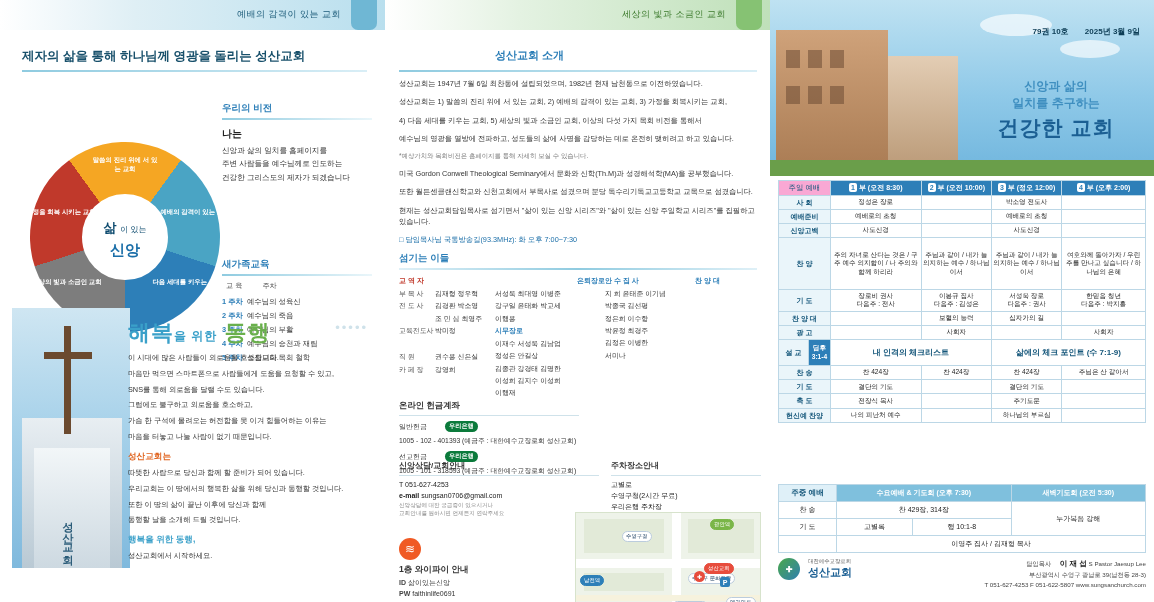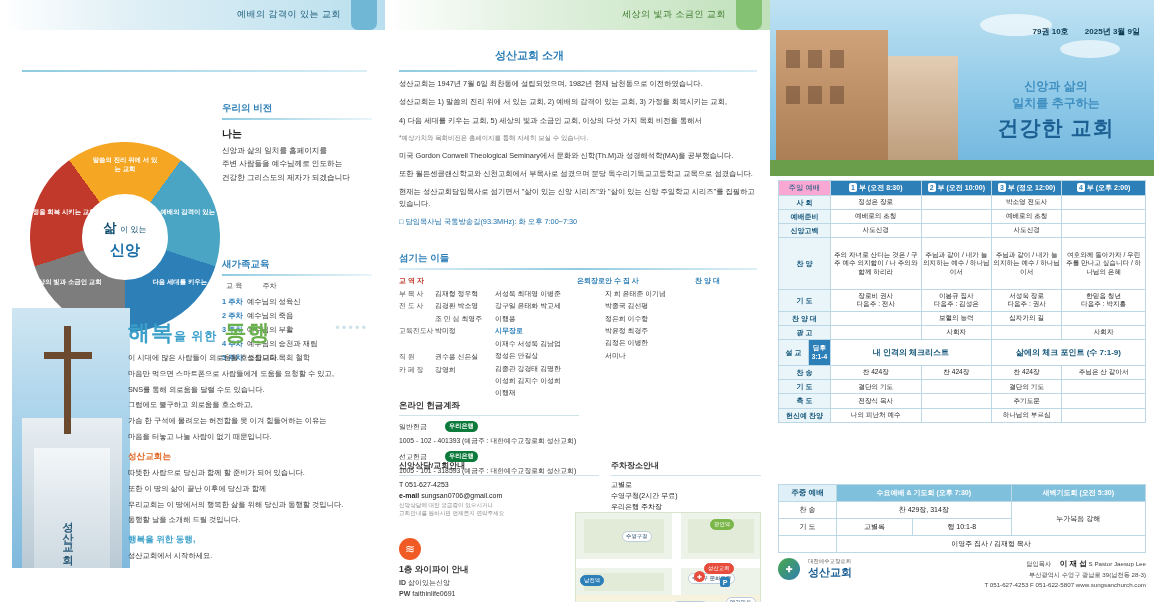--- a/index.html
+++ b/index.html
@@ -223,20 +223,21 @@
   <div class="band-left">
     <div class="txt">예배의 감격이 있는 교회</div>
     <div class="tab"></div>
   </div>
   <div class="band-mid">
     <div class="txt">세상의 빛과 소금인 교회</div>
     <div class="tab"></div>
   </div>
 
   <div class="p1">
+    <div class="p1-title">제자의 삶을 통해 하나님께 영광을 돌리는 성산교회</div>
     <div class="p1-rule"></div>
 
     <div class="wheel">
       <div class="ring"></div>
       <div class="hole">
         <div class="c1">
           <span>삶</span>
           <span style="font-size:8px;font-weight:normal">이 있는</span>
         </div>
         <div class="c2">신앙</div>
@@ -302,36 +303,37 @@
         <span>해복</span><span style="font-size:12px">을 위한</span> <span class="g">동행</span>
       </div>
       <p>이 시대에 많은 사람들이 외로움을 호소합니다.</p>
       <p>마음만 먹으면 스마트폰으로 사람들에게 도움을 요청할 수 있고,</p>
       <p>SNS를 통해 외로움을 달랠 수도 있습니다.</p>
       <p>그럼에도 불구하고 외로움을 호소하고,</p>
       <p>가슴 한 구석에 몰려오는 허전함을 못 이겨 힘들어하는 이유는</p>
       <p>마음을 터놓고 나눌 사람이 없기 때문입니다.</p>
       <div class="sec">성산교회는</div>
       <p>따뜻한 사람으로 당신과 함께 할 준비가 되어 있습니다.</p>
+      <p>우리교회는 이 땅에서의 행복한 삶을 위해 당신과 동행할 것입니다.</p>
       <p>또한 이 땅의 삶이 끝난 이후에 당신과 함께</p>
-      <p>우리교회는 이 땅에서의 행복한 삶을 위해 당신과 동행할 것입니다.</p>
       <p>동행할 날을 소개해 드릴 것입니다.</p>
       <div class="sec2">행복을 위한 동행,</div>
       <p>성산교회에서 시작하세요.</p>
     </div>
   </div>
 
   <div class="p2">
     <div class="p2-title">성산교회 소개</div>
     <div class="p2-rule"></div>
 
     <div class="intro">
       <p>성산교회는 1947년 7월 6일 최찬동에 설립되었으며, 1982년 현재 남천동으로 이전하였습니다.</p>
       <p>성산교회는 1) 말씀의 진리 위에 서 있는 교회, 2) 예배의 감격이 있는 교회, 3) 가정을 회복시키는 교회,</p>
       <p>4) 다음 세대를 키우는 교회, 5) 세상의 빛과 소금인 교회, 이상의 다섯 가지 목회 비전을 통해서</p>
+      <p>예수님의 영광을 열방에 전파하고, 성도들의 삶에 사명을 감당하는 데로 온전히 맺히려고 하고 있습니다.</p>
       <p class="small">*예상가치와 목회비전은 홈페이지를 통해 자세히 보실 수 있습니다.</p>
       <p>미국 Gordon Conwell Theological Seminary에서 문화와 신학(Th.M)과 성경해석학(MA)을 공부했습니다.</p>
       <p>또한 월든센클랜신학교와 신천고회에서 부목사로 섬겼으며 분당 독수리기독교고등학교 교목으로 섬겼습니다.</p>
       <p>현재는 성산교회담임목사로 섬기면서 "삶이 있는 신앙 시리즈"와 "삶이 있는 신앙 주일학교 시리즈"를 집필하고 있습니다.</p>
       <p class="blue">□ 담임목사님 국통방송길(93.3MHz): 화 오후 7:00~7:30</p>
     </div>
 
     <div class="serve">
       <h4>섬기는 이들</h4>
       <div class="ln"></div>

